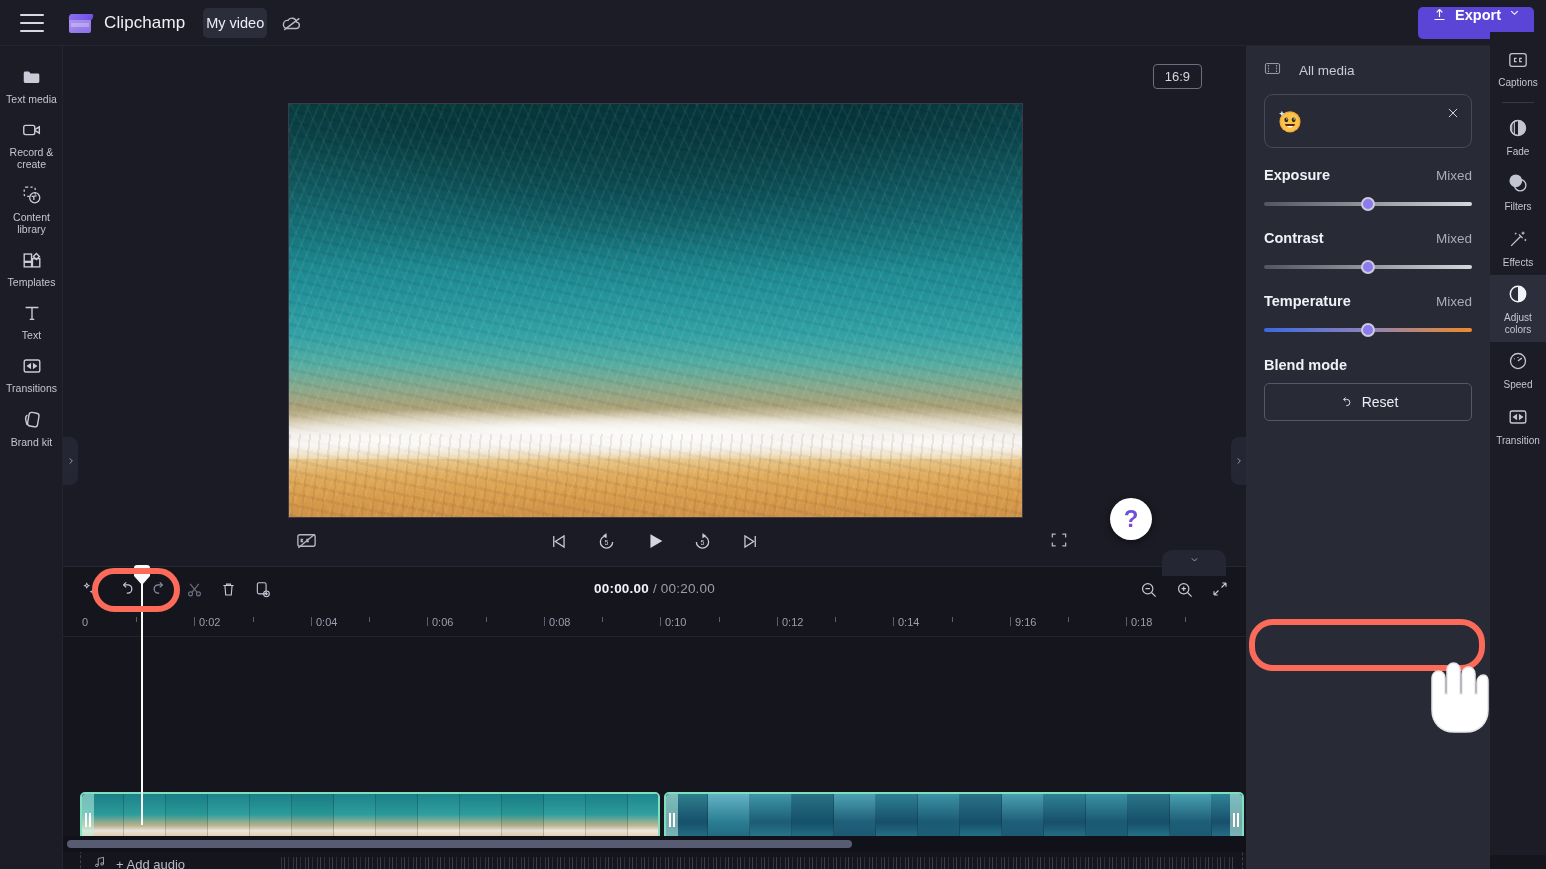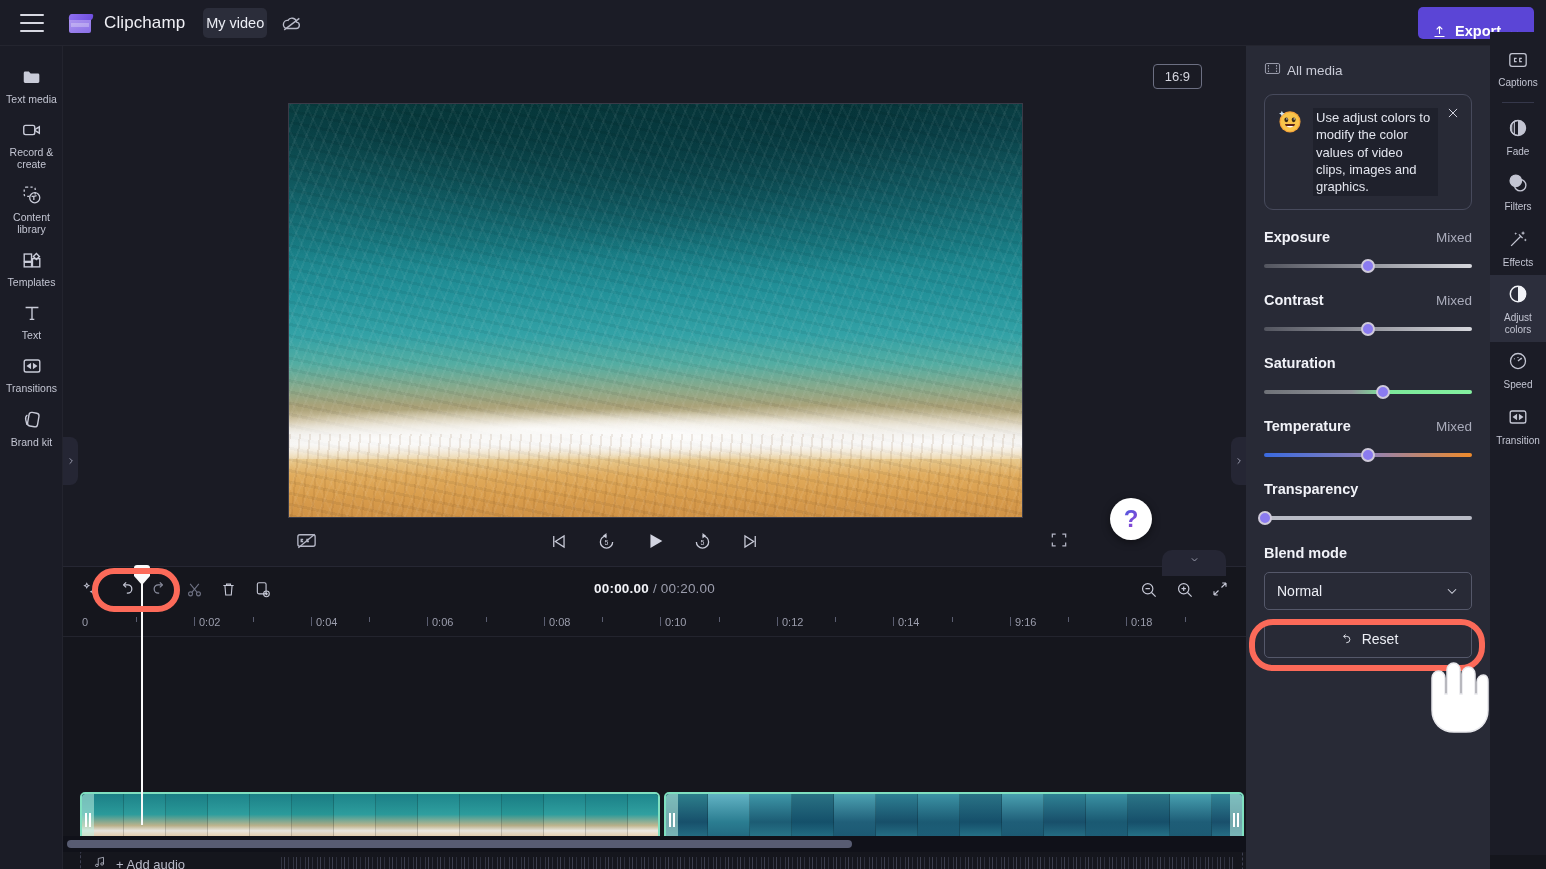--- a/index.html
+++ b/index.html
@@ -29,21 +29,21 @@
      background: linear-gradient(100deg,#8e6ff0,#6f4fe0); transform: skewX(-12deg); border-radius: 2px; }
   .brand-logo .b3 { position: absolute; left: 2px; top: 11px; width: 18px; height: 4px;
      background: rgba(255,255,255,.28); }
   .brand-name { font-size: 17px; color: #f0f0f5; letter-spacing: .1px; }
   .proj-name { margin-left: 18px; background: #2b2d3a; border-radius: 5px;
     padding: 7px 3px; font-size: 14.5px; color: #eceef5; cursor: pointer; }
   .cloud-off { margin-left: 10px; width: 30px; height: 30px; display: flex;
     align-items: center; justify-content: center; cursor: pointer; }
   .export-btn {
     position: absolute; right: 12px; top: 7px; height: 32px;
-    background: #5b45d6; border-radius: 5px; display: flex; align-items: flex-end;
+    background: #5b45d6; border-radius: 5px; display: flex; align-items: flex-start;
     gap: 8px; padding: 0 14px; cursor: pointer;
   }
   .export-btn .lbl { font-size: 14.5px; font-weight: bold; color: #fff; }
 
   
   .leftrail {
     position: absolute; left: 0; top: 46px; width: 63px; height: 823px;
     background: #1b1c26; border-right: 1px solid #23242e;
     padding-top: 12px;
   }
@@ -209,21 +209,21 @@
   .hscroll { position: absolute; left: 4px; bottom: 4px; width: 785px; height: 8px;
     background: #585c72; border-radius: 4px; cursor: pointer; }
   .hscroll-track { position: absolute; left: 0; bottom: 0; width: 1183px; height: 16px;
     background: #101119; }
 
   
   .proppanel {
     position: absolute; left: 1246px; top: 46px; width: 244px; height: 823px;
     background: #282a36; padding: 0 18px;
   }
-  .pp-head { display: flex; align-items: center; gap: 6px; height: 48px; }
+  .pp-head { display: flex; align-items: center; gap: 18px; height: 48px; }
   .pp-head .lbl { font-size: 13.5px; color: #c8cad6; }
   .tipcard {
     position: relative; border: 1px solid #474a5c; border-radius: 9px;
     padding: 13px 12px 13px 12px; display: flex; gap: 10px;
   }
   .tipcard .emoji { width: 26px; height: 26px; flex: 0 0 26px; position: relative; }
   .tipcard .txt { font-size: 13px; line-height: 1.33; color: #e3e5ee;
      background: #1f212c; padding: 1px 3px; max-width: 125px; }
   .tipcard .close { position: absolute; right: 8px; top: 8px; width: 20px; height: 20px;
      display: flex; align-items: center; justify-content: center; cursor: pointer; }
@@ -697,21 +697,20 @@
           <circle cx="16" cy="17" r="11.5" fill="#f9c44a"></circle>
           <ellipse cx="11.5" cy="14.5" rx="2.4" ry="2.9" fill="#3b2a17"></ellipse>
           <ellipse cx="20.5" cy="14.5" rx="2.4" ry="2.9" fill="#3b2a17"></ellipse>
           <circle cx="12.2" cy="13.4" r="0.9" fill="#fff"></circle>
           <circle cx="21.2" cy="13.4" r="0.9" fill="#fff"></circle>
           <path d="M10 21c1.6 3.2 10.4 3.2 12 0 .4-.8-.3-1.3-1-1.3H11c-.7 0-1.4.5-1 1.3z" fill="#5a2017"></path>
           <path d="M11.2 22.6c2.6 1.8 7 1.8 9.6 0-1.2-.7-8.4-.7-9.6 0z" fill="#fff"></path>
           <path d="M6 3.5l1.1 2.3 2.4 1.1-2.4 1.1L6 10.3 4.9 8 2.5 6.9l2.4-1.1z" fill="#cfe6f5"></path>
         </svg>
       </div>
-      <div class="txt">Use adjust colors to modify the color values of video clips, images and graphics.</div>
       <div class="close">
         <svg width="14" height="14" viewBox="0 0 24 24" fill="none" stroke="#d3d5e1" stroke-width="1.7">
           <path d="M5 5l14 14M19 5L5 19"></path>
         </svg>
       </div>
     </div>
 
     <div class="ctrl">
       <div class="ctrl-row">
         <span class="ctrl-name">Exposure</span>
@@ -727,60 +726,34 @@
       <div class="ctrl-row">
         <span class="ctrl-name">Contrast</span>
         <span class="ctrl-val">Mixed</span>
       </div>
       <div class="slider">
         <div class="rail rail-gray"></div>
           <div class="knob" style="left:50%"></div>
       </div>
     </div>
 
-    <div class="ctrl">
-      <div class="ctrl-row">
-        <span class="ctrl-name">Saturation</span>
-        <span class="ctrl-val"></span>
-      </div>
-      <div class="slider">
-        <div class="rail rail-sat"></div>
-          <div class="knob" style="left:57%"></div>
-      </div>
-    </div>
 
     <div class="ctrl">
       <div class="ctrl-row">
         <span class="ctrl-name">Temperature</span>
         <span class="ctrl-val">Mixed</span>
       </div>
       <div class="slider">
         <div class="rail rail-temp"></div>
           <div class="knob" style="left:50%"></div>
       </div>
     </div>
 
-    <div class="ctrl">
-      <div class="ctrl-row">
-        <span class="ctrl-name">Transparency</span>
-        <span class="ctrl-val"></span>
-      </div>
-      <div class="slider">
-        <div class="rail rail-plain"></div>
-          <div class="knob" style="left:1px"></div>
-      </div>
-    </div>
 
     <div class="field-label">Blend mode</div>
-    <div class="select">
-      <span>Normal</span>
-      <svg width="14" height="14" viewBox="0 0 24 24" fill="none" stroke="#d3d5e1" stroke-width="1.8">
-          <path d="M5 9l7 7 7-7"></path>
-        </svg>
-    </div>
 
     <div class="reset-btn">
       <svg width="15" height="15" viewBox="0 0 24 24" fill="none" stroke="#e3e5ee" stroke-width="1.5">
         <path d="M9 7H14a5 5 0 0 1 0 10h-1"></path>
           <path d="M9 7l3.2-3M9 7l3.2 3"></path>
       </svg>
       <span>Reset</span>
     </div>
   </div>
 

